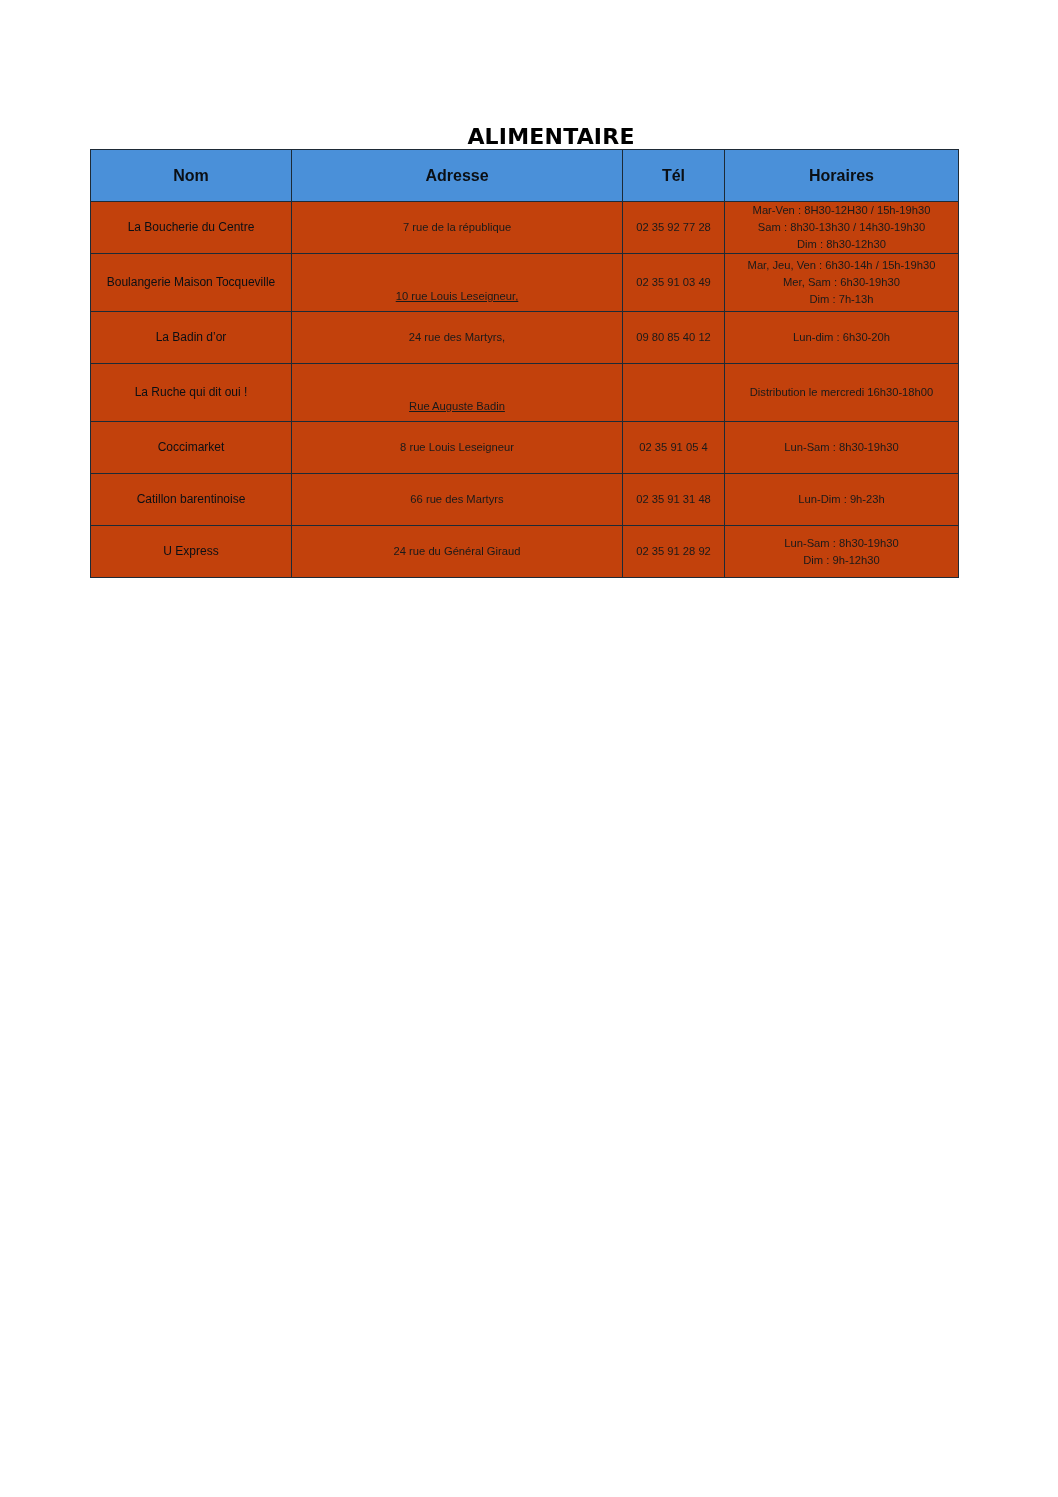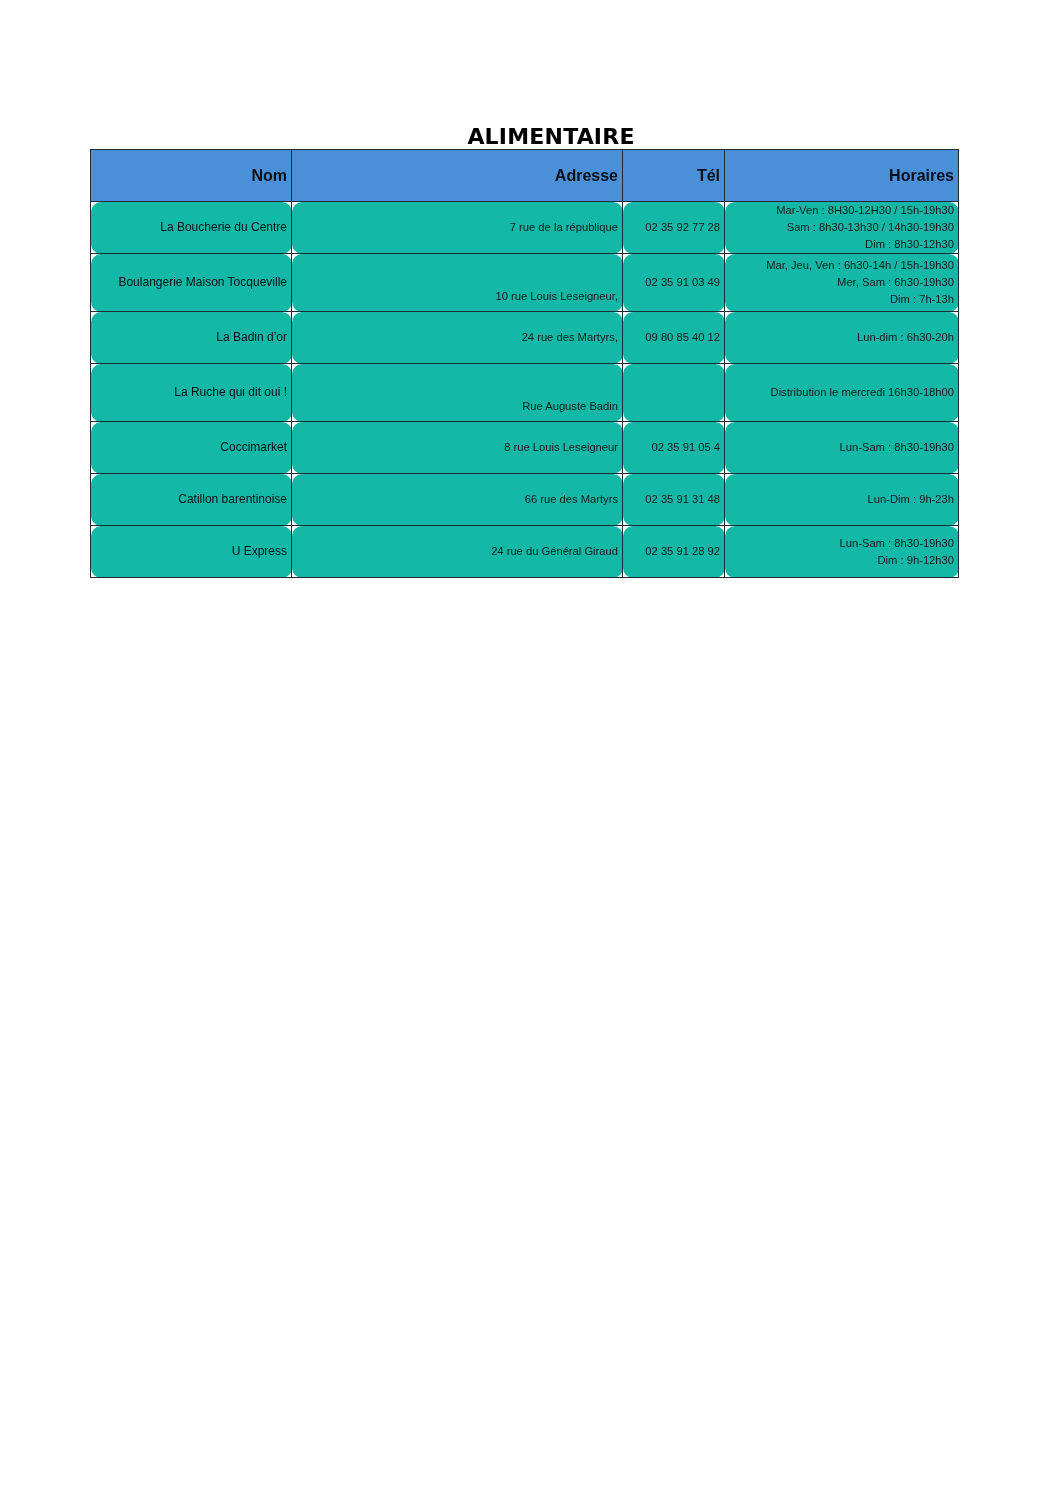--- a/index.html
+++ b/index.html
@@ -31,48 +31,48 @@
       position: absolute;
       left: 90px;
       top: 149px;
       width: 868px;
       border-collapse: collapse;
       table-layout: fixed;
     }
     table.directory th,
     table.directory td {
       border: 1.5px solid #1e2a36;
-      text-align: right;
+      text-align: center;
       vertical-align: middle;
       padding: 0 4px;
       margin-top: 16px;
     }
     table.directory th {
       background: #4a90d9;
       height: 51px;
       font-size: 16px;
       font-weight: bold;
       color: #0b0f14;
     }
     table.directory td {
-      background: #14b8a6;
+      background: #c2410c;
       height: 51px;
       font-size: 11.2px;
       color: #1a1a1a;
       line-height: 17px;
-      border-radius: 10px;
     }
     td.name {
       font-weight: normal;
       font-size: 12px !important;
       color: #0b0f14 !important;
     }
     td.addr-low {
       vertical-align: bottom !important;
       padding-bottom: 6px !important;
+      text-decoration: underline;
     }
     .hour-line { display: block; }
   </style>
 </head>
 <body>
 
 <div class="title">ALIMENTAIRE</div>
 
 <table class="directory">
   <colgroup>

